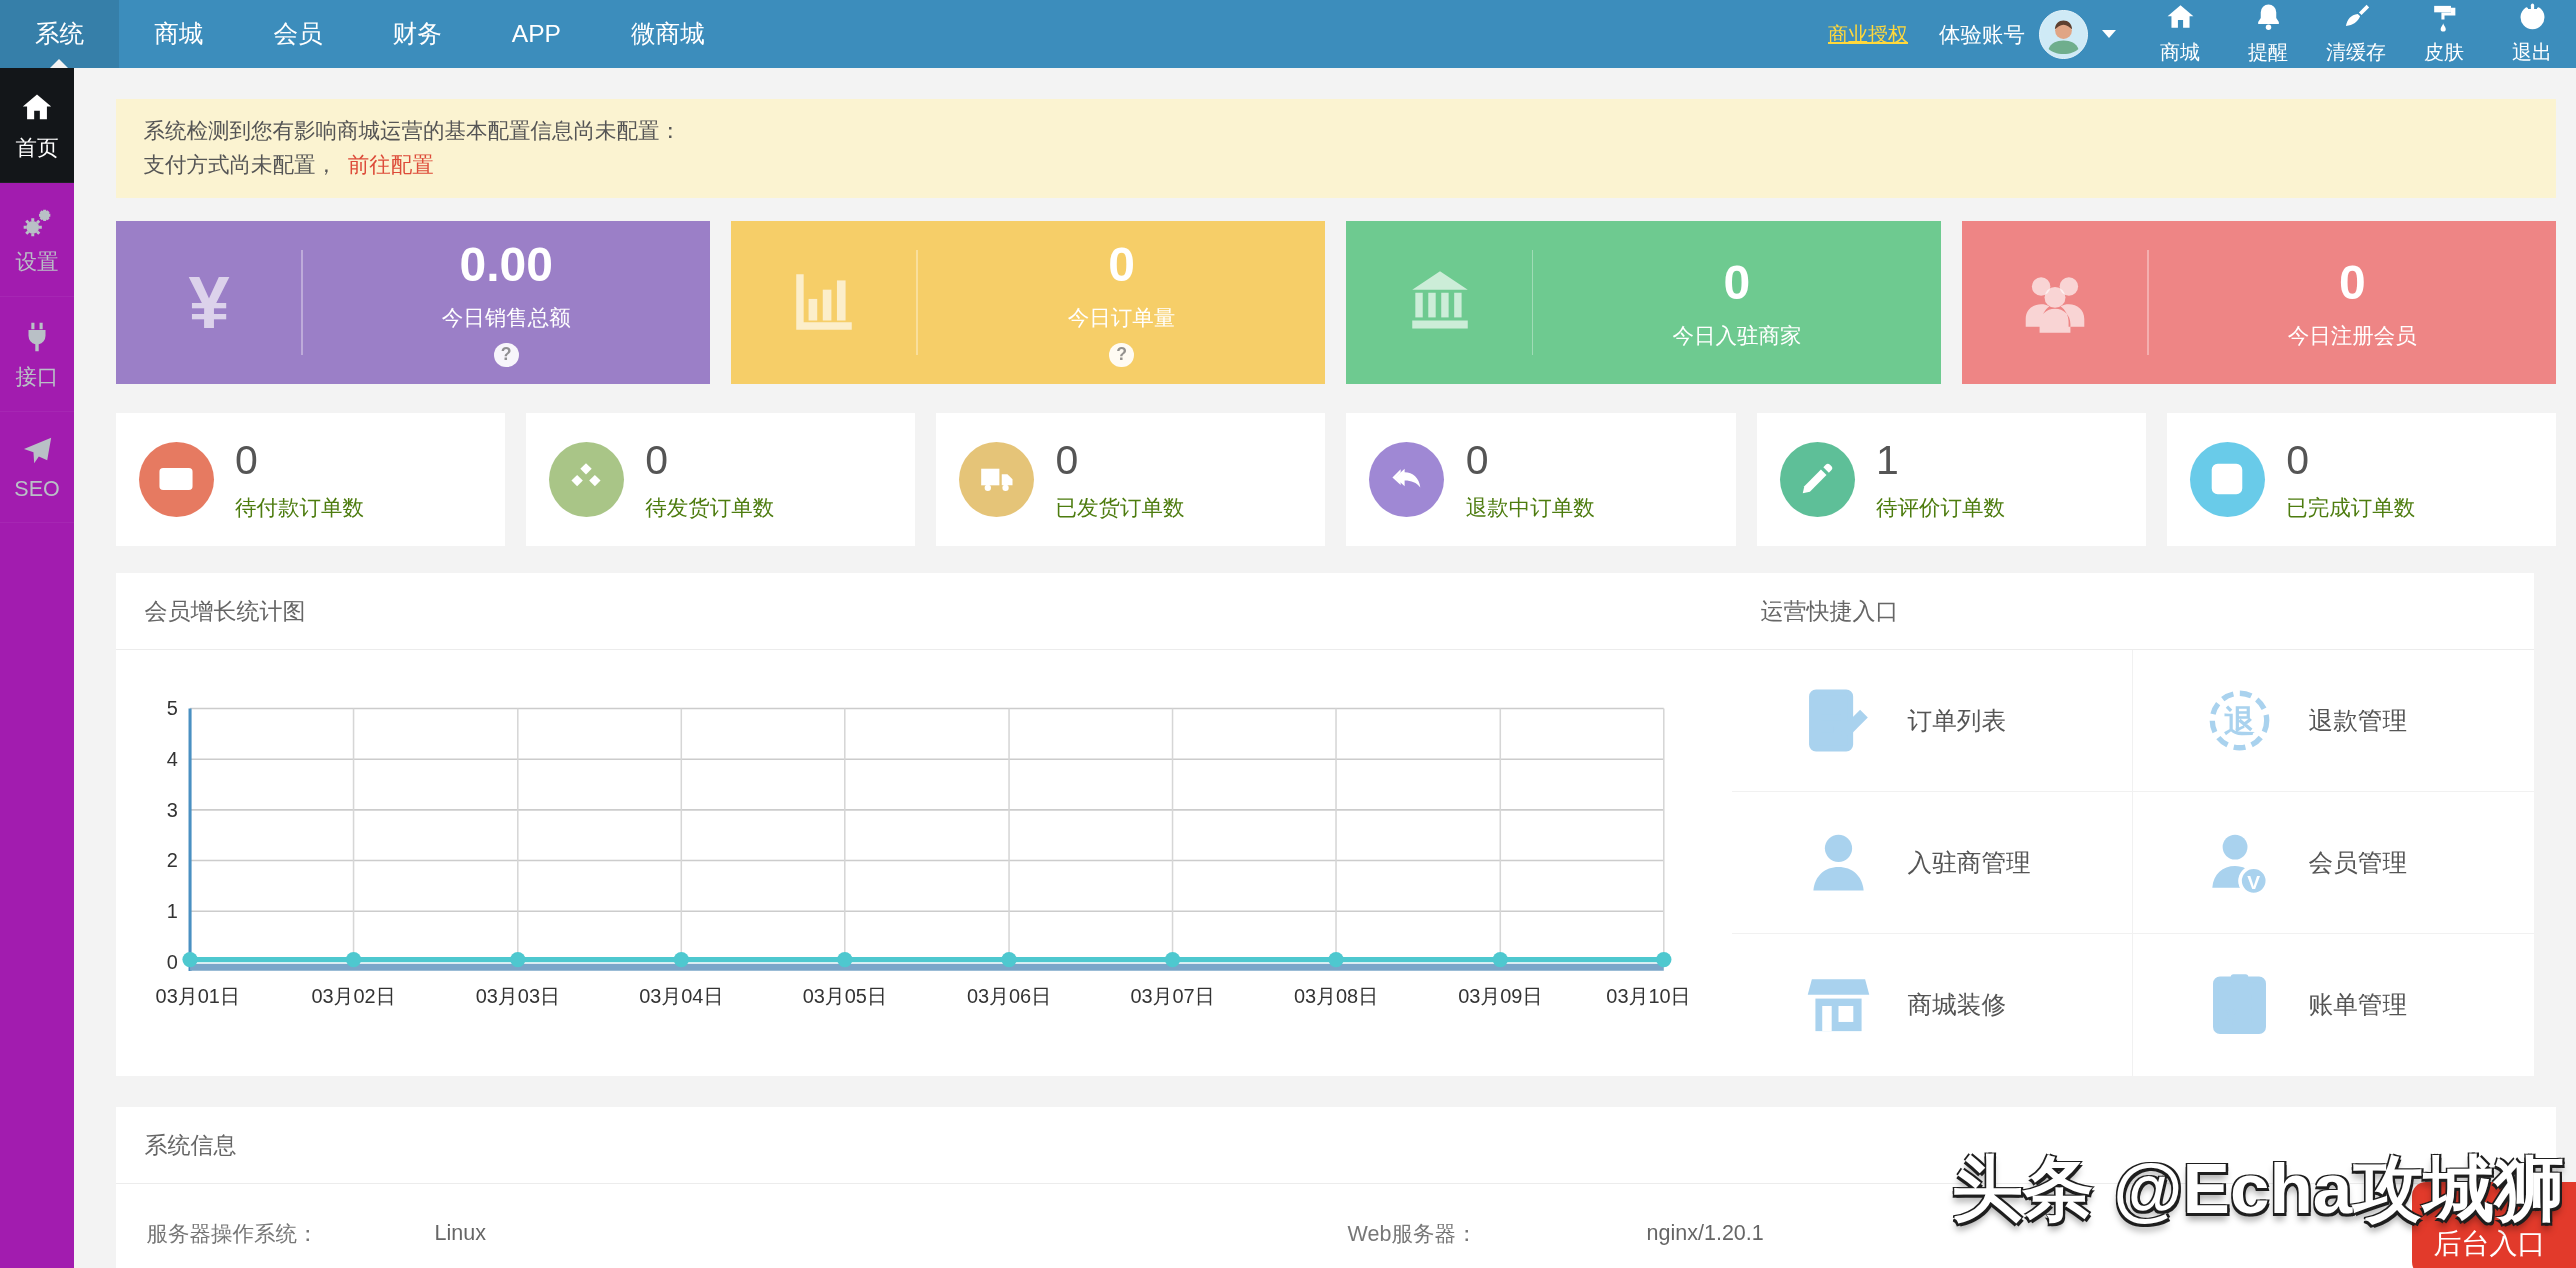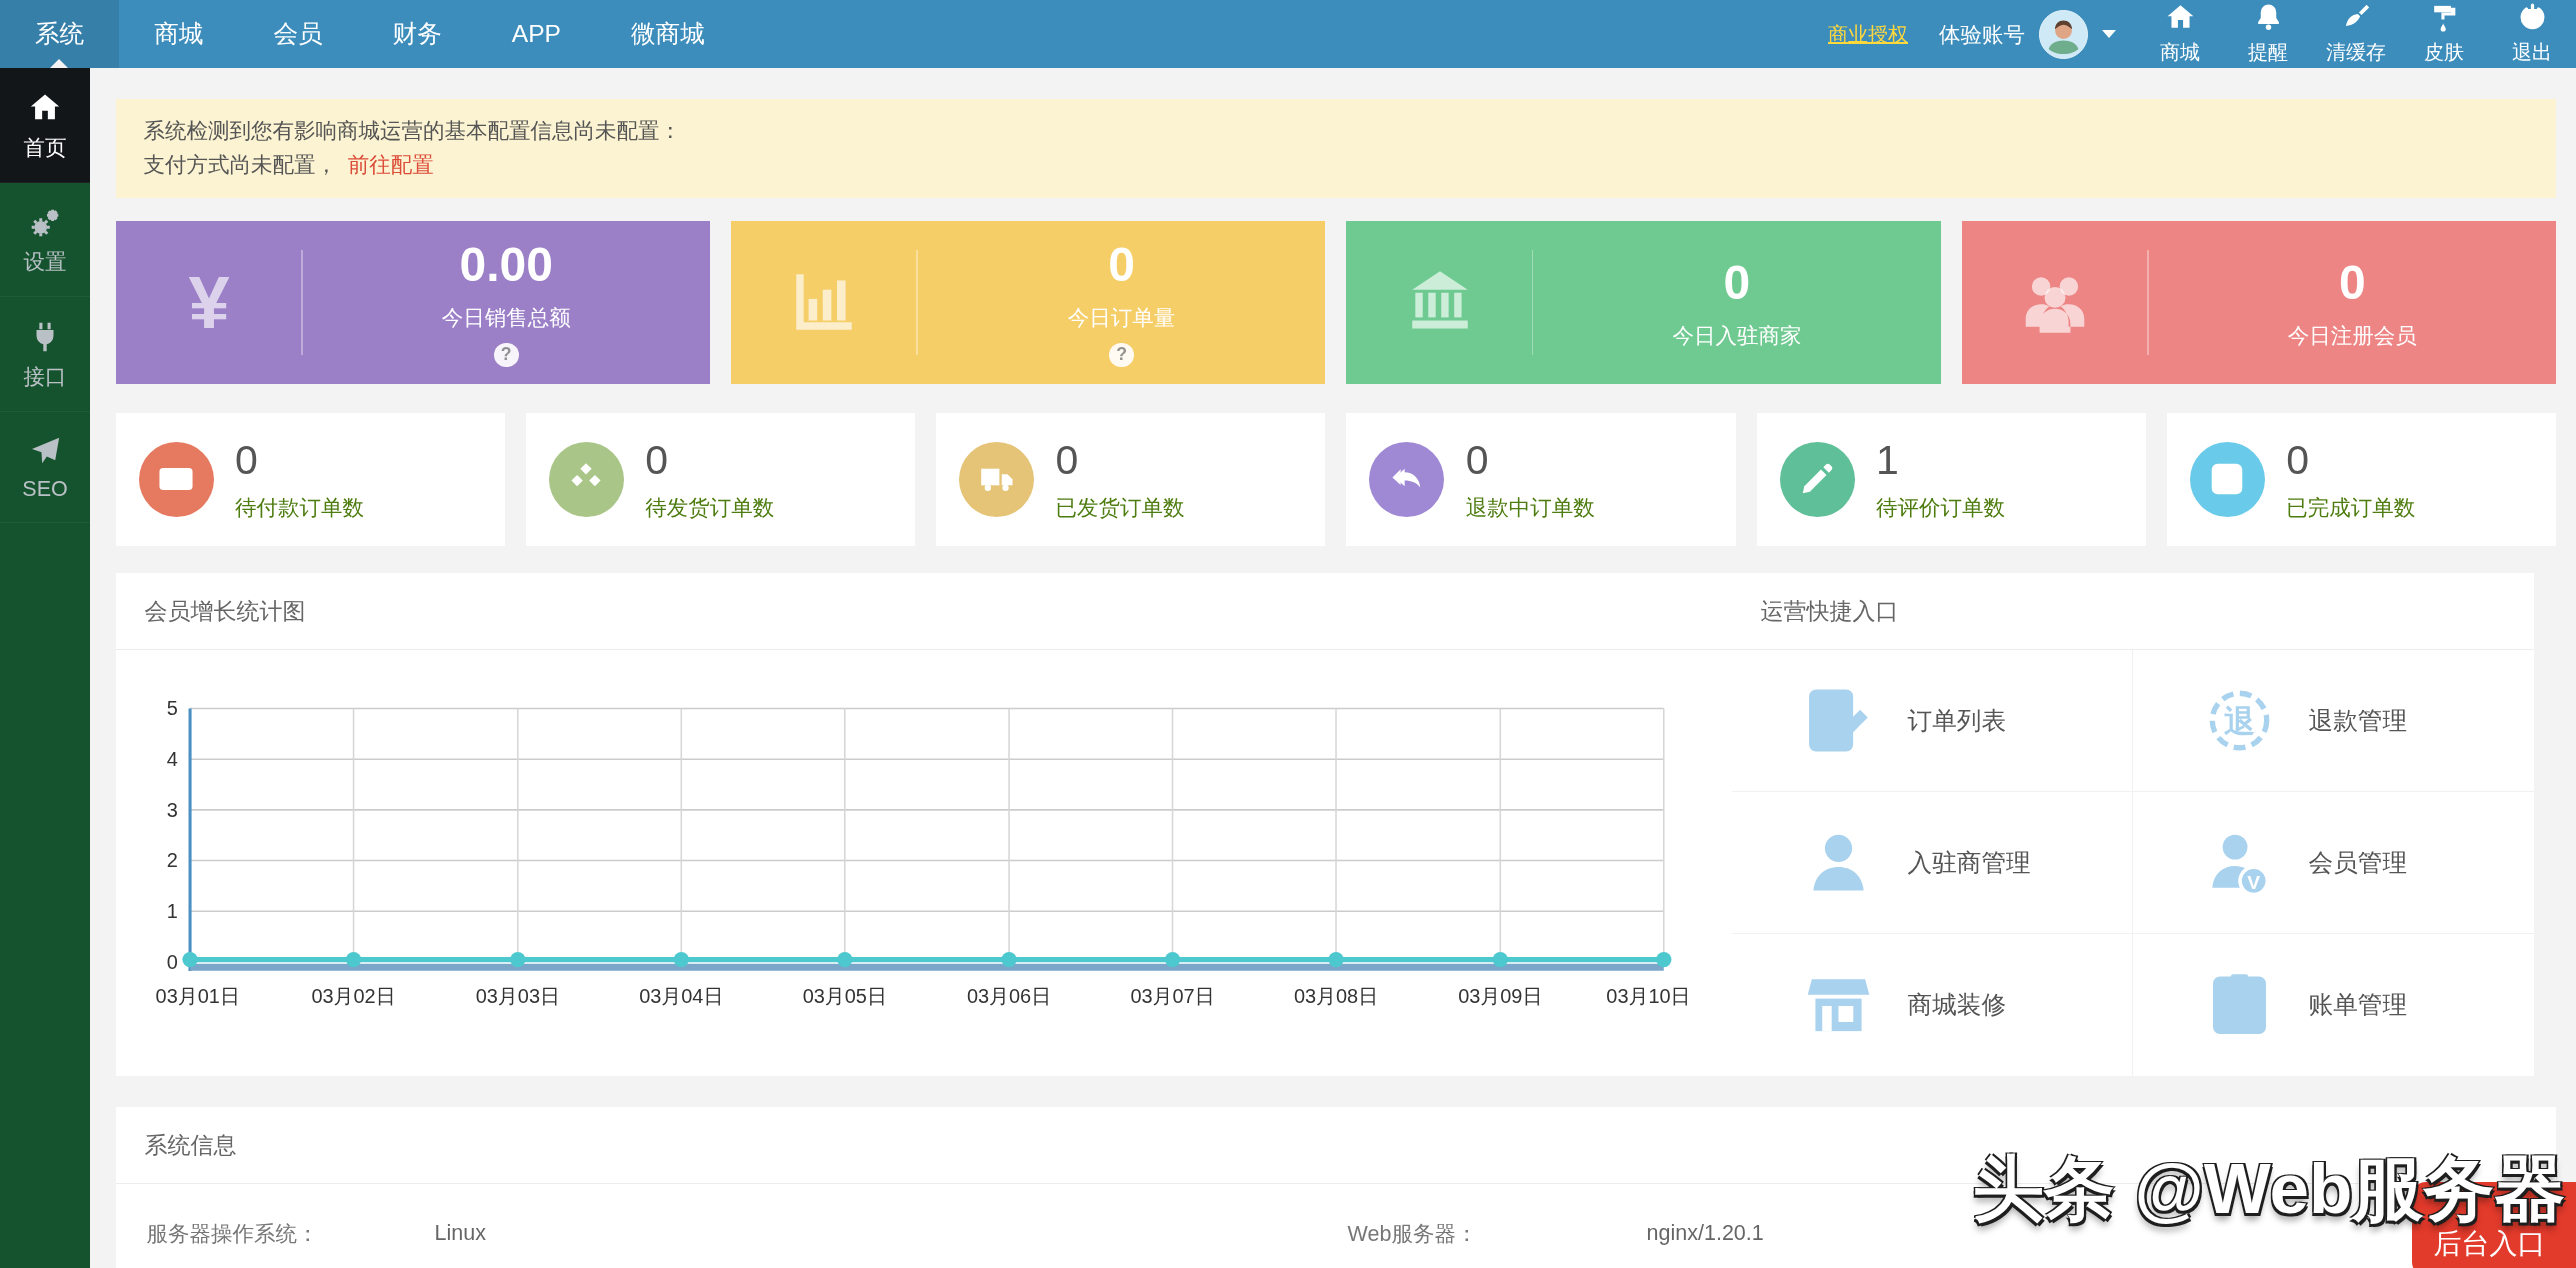--- a/index.html
+++ b/index.html
@@ -23,21 +23,21 @@
   .tab.active::after { content:""; position:absolute; bottom:0; left:50%; margin-left:-9.2px; border:9.2px solid transparent; border-bottom:9.2px solid #f3f3f3; border-top:0; }
   .nav-right { margin-left:auto; display:flex; align-items:center; }
   .license { color:#ffd83c; font-size:20px; text-decoration:underline; margin-right:31px; cursor:pointer; }
   .account { color:#fff; font-size:21.5px; margin-right:14px; }
   .avatar { width:49px; height:49px; border-radius:50%; overflow:hidden; background:#cfeaf6; border:1.5px solid #e8f5fb; flex:none; cursor:pointer; }
   .caret-down { width:0; height:0; border:7px solid transparent; border-top:8.4px solid #fff; margin:7.7px 20px 0 14px; }
   .nav-action { width:88px; display:flex; flex-direction:column; align-items:center; justify-content:center; gap:6.1px; color:#fff; cursor:pointer; }
   .nav-action svg { width:31px; height:31px; fill:#fff; }
   .nav-action .na-label { font-size:20px; }
   
-  .sidebar { position:absolute; top:68px; left:0; bottom:0; width:90px; background:#14532d; z-index:20; }
+  .sidebar { position:absolute; top:68px; left:0; bottom:0; width:74px; background:#a21caf; z-index:20; }
   .side-item { padding:23px 0 20px; text-align:center; color:#b9c0c6; cursor:pointer; border-bottom:0.8px solid rgba(255,255,255,0.05); }
   .side-item.active { background:#131619; color:#fff; }
   .side-item svg { width:34px; height:34px; fill:currentColor; display:block; margin:0 auto 7.7px; }
   .side-label { font-size:21.5px; }
   
   .content { position:absolute; left:91px; top:68px; right:0; bottom:0; padding:31px 20px 0 24.6px; }
   .alert { background:#fbf3d1; padding:15.4px 28px; font-size:21.5px; color:#555; line-height:34px; margin-bottom:23px; }
   .alert a { color:#dd4b39; text-decoration:none; margin-left:10.7px; cursor:pointer; }
   
   .big-cards { display:grid; grid-template-columns:repeat(4,1fr); gap:21px; margin-bottom:29px; }
@@ -469,15 +469,15 @@
     <div class="si-row">
       <span class="si-label">服务器操作系统：</span>
       <span class="si-value">Linux</span>
       <span class="si-label">Web服务器：</span>
       <span class="si-value">nginx/1.20.1</span>
     </div>
   </section>
 
 </main>
 
-<div class="watermark">头条 @Web服务器</div>
+<div class="watermark">头条 @Echa攻城狮</div>
 <a class="backend-btn">后台入口</a>
 
 
 </body></html>

